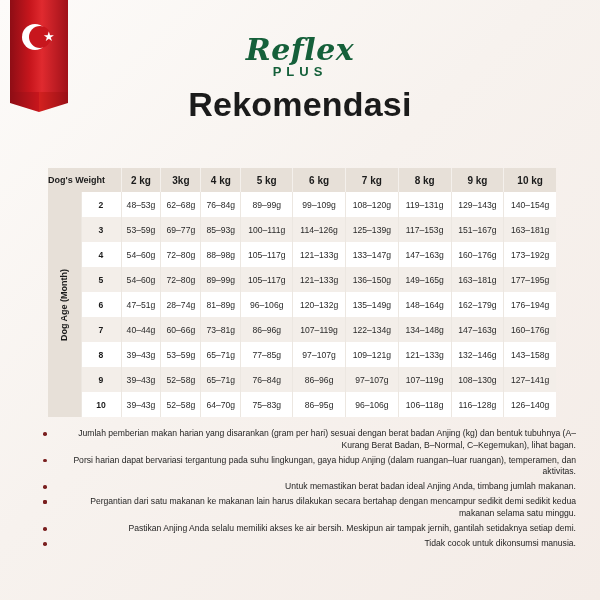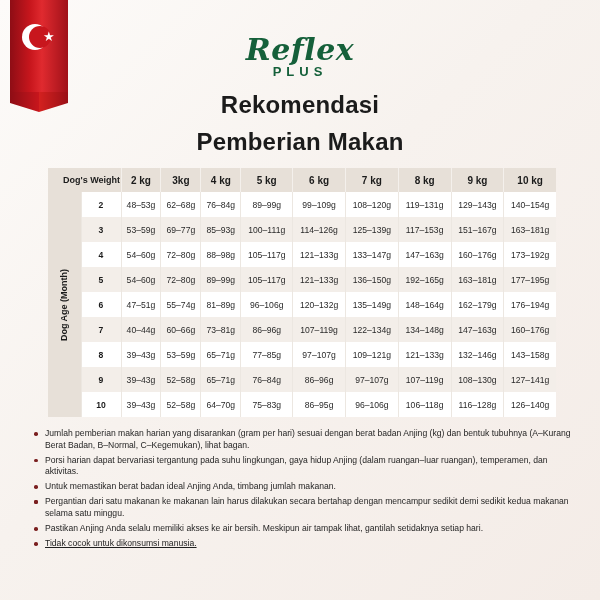--- a/index.html
+++ b/index.html
@@ -64,21 +64,21 @@
     font-size: 13px; letter-spacing: 5px;
     color: #15603a; font-weight: bold;
   }
 
   
   .title {
     position: absolute; left: 0; right: 0; top: 86px;
     text-align: center;
     font-family: "Liberation Sans", sans-serif;
     font-weight: bold;
-    font-size: 24px;
+    font-size: 34px;
     line-height: 37px;
     color: #1b1b1b;
     letter-spacing: .2px;
   }
 
   
   .table-wrap {
     position: absolute; left: 48px; top: 168px;
     width: 508px;
   }
@@ -91,21 +91,21 @@
     white-space: nowrap;
   }
   thead th {
     background: #e7e0d8;
     color: #1b1b1b;
     font-weight: bold;
     font-size: 10px;
     height: 24px;
     border-right: 1px solid #f4f0ec;
   }
-  thead th:first-child { text-align: left; padding-left: 15px; font-size: 9px; }
+  thead th:first-child { text-align: left; padding-left: 0; font-size: 9px; }
   thead th:last-child { border-right: none; }
   tbody tr.odd td { background: #ffffff; }
   tbody tr.even td { background: #f3eee9; }
   tbody td { color: #2a2a2a; border-right: 1px solid #ece7e1; }
   tbody td:last-child { border-right: none; }
   tbody td.rowhead {
     width: 40px; font-weight: bold; color: #1b1b1b;
   }
   td.axis {
     width: 33px;
@@ -115,36 +115,36 @@
   }
   .axis-label {
     position: absolute; left: 50%; top: 50%;
     transform: translate(-50%,-50%) rotate(-90deg);
     font-size: 9px; font-weight: bold; color: #1b1b1b;
     white-space: nowrap;
   }
 
   
   .notes {
-    position: absolute; left: 32px; right: 24px; top: 428px;
+    position: absolute; left: 41px; right: 24px; top: 428px; text-align: right;
   }
   .note {
     position: relative;
     padding-left: 13px;
     font-size: 8.6px;
     line-height: 11.6px;
     color: #1f1f1f;
     margin-bottom: 3.5px;
   }
   .note .dot {
     position: absolute; left: 2px; top: 4px;
     width: 3.5px; height: 3.5px; border-radius: 50%;
     background: #7a1f1f;
   }
-  .note.nodot { padding-left: 13px; text-decoration: underline; }
+  .note.nodot { padding-left: 13px; }
 </style>
 </head>
 <body>
 
 <div class="page">
 
   <div class="ribbon">
     <div class="body"></div>
     <div class="tail-l"></div>
     <div class="tail-r"></div>
@@ -152,21 +152,20 @@
     <div class="star">★</div>
   </div>
 
   <div class="logo-wrap">
     <div class="logo-main">Reflex</div>
     <div class="logo-sub">PLUS</div>
   </div>
 
   <div class="title">
     <div>Rekomendasi</div>
-    <div>Pemberian Makan</div>
   </div>
 
   <div class="table-wrap">
     <table>
       <thead>
         <tr>
           <th colspan="2">Dog's Weight</th>
           <th>2 kg</th>
           <th>3kg</th>
           <th>4 kg</th>
@@ -219,28 +218,28 @@
           <td>173–192g</td>
         </tr>
         <tr class="even">
           <td class="rowhead">5</td>
           <td>54–60g</td>
           <td>72–80g</td>
           <td>89–99g</td>
           <td>105–117g</td>
           <td>121–133g</td>
           <td>136–150g</td>
-          <td>192–165g</td>
+          <td>149–165g</td>
           <td>163–181g</td>
           <td>177–195g</td>
         </tr>
         <tr class="odd">
           <td class="rowhead">6</td>
           <td>47–51g</td>
-          <td>55–74g</td>
+          <td>28–74g</td>
           <td>81–89g</td>
           <td>96–106g</td>
           <td>120–132g</td>
           <td>135–149g</td>
           <td>148–164g</td>
           <td>162–179g</td>
           <td>176–194g</td>
         </tr>
         <tr class="even">
           <td class="rowhead">7</td>
@@ -309,21 +308,21 @@
     </div>
     <div class="note">
       <span class="dot"></span>
     </div>
     <div class="note">
       <span class="dot"></span>
       <span>Pergantian dari satu makanan ke makanan lain harus dilakukan secara bertahap dengan mencampur sedikit demi sedikit kedua makanan selama satu minggu.</span>
     </div>
     <div class="note">
       <span class="dot"></span>
-      <span>Pastikan Anjing Anda selalu memiliki akses ke air bersih. Meskipun air tampak lihat, gantilah setidaknya setiap hari.</span>
+      <span>Pastikan Anjing Anda selalu memiliki akses ke air bersih. Meskipun air tampak jernih, gantilah setidaknya setiap demi.</span>
     </div>
     <div class="note">
       <span class="dot"></span>
     </div>
     <div class="note nodot">
       <span>Tidak cocok untuk dikonsumsi manusia.</span>
     </div>
   </div>
 
 </div>

